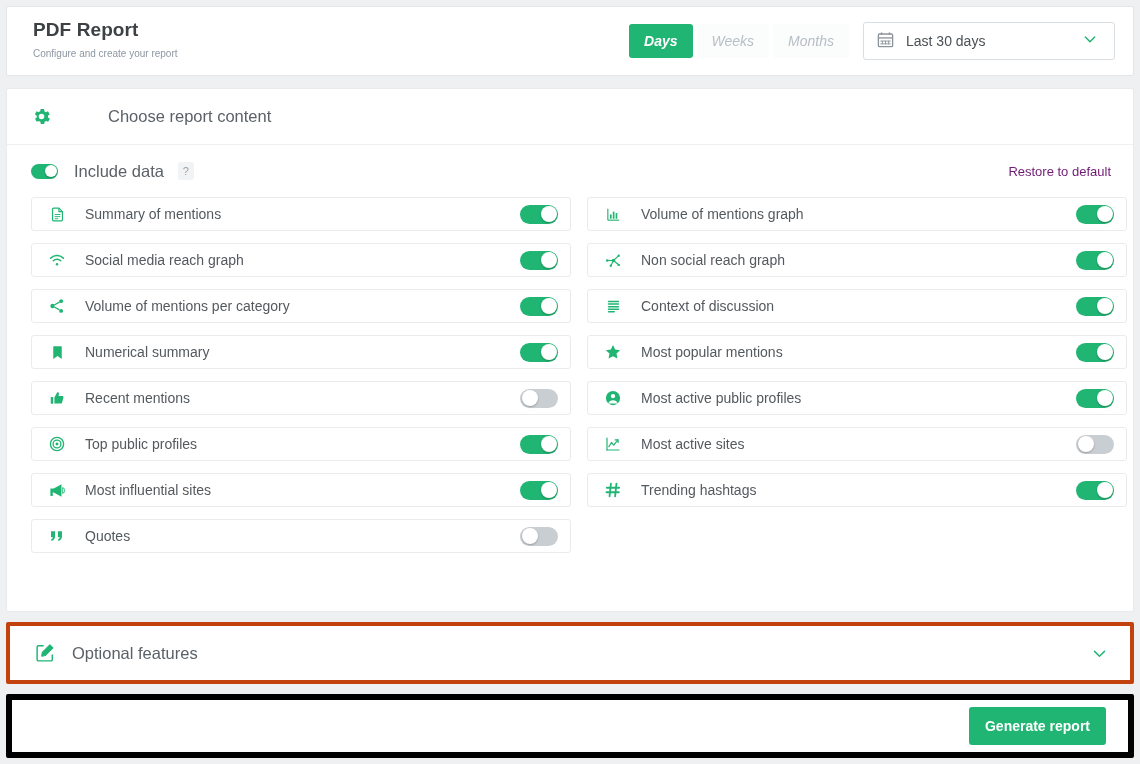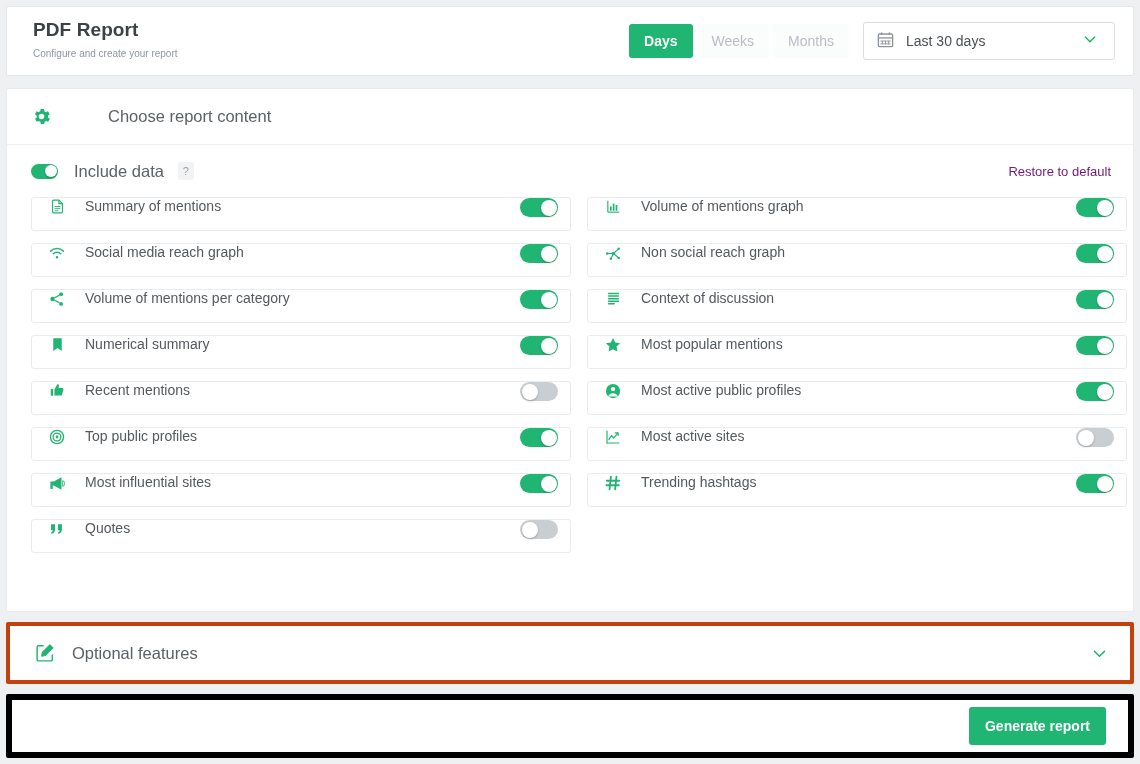--- a/index.html
+++ b/index.html
@@ -22,21 +22,21 @@
   .title-block { display: flex; flex-direction: column; justify-content: space-between; }
   .page-title {
     font-size: 19px; font-weight: bold; color: #3c4144; line-height: 24px;
     letter-spacing: .1px;
   }
   .page-subtitle {
     font-size: 10px; color: #8d97a2; line-height: 20px; margin-top: 2px;
   }
 
   .header-controls { display: flex; align-items: center; }
-  .seg-group { display: flex; align-items: flex-end; margin-right: 10px; }
+  .seg-group { display: flex; align-items: flex-end; margin-right: 10px; font-style: italic; }
   .seg-btn {
     height: 34px; min-width: 62px; padding: 0 14px;
     display: flex; align-items: center; justify-content: center;
     font-size: 14px; color: #b7bfc6; background: #fbfcfc;
     border: 1px solid transparent; border-radius: 3px; margin-right: 4px;
     cursor: pointer; user-select: none;
   }
   .seg-btn.active { background: #21b573; color: #fff; font-weight: bold; }
 
   .date-picker {
@@ -75,21 +75,21 @@
     font-size: 13px; color: #701a75; font-weight: normal; cursor: pointer;
   }
 
   
   .rows-grid {
     padding: 0 22px 0 24px;
     display: grid; grid-template-columns: 540px 540px; column-gap: 16px; row-gap: 12px;
   }
   .opt-row {
     height: 34px; background: #fff; border: 1px solid #e9ebed; border-radius: 3px;
-    display: flex; align-items: flex-start; padding: 0 12px 0 14px; cursor: pointer;
+    display: flex; align-items: center; padding: 0 12px 0 14px; cursor: pointer;
   }
   .opt-icon { width: 22px; display: flex; align-items: center; justify-content: center; flex: 0 0 auto; }
   .opt-label { flex: 1 1 auto; margin-left: 17px; font-size: 14px; color: #54595e; }
 
   
   .switch { width: 38px; height: 19px; border-radius: 10px; position: relative; flex: 0 0 auto; }
   .switch.on { background: #21b573; }
   .switch.off { background: #c9ced3; }
   .switch .knob {
     position: absolute; top: 1.5px; width: 16px; height: 16px; border-radius: 50%;

